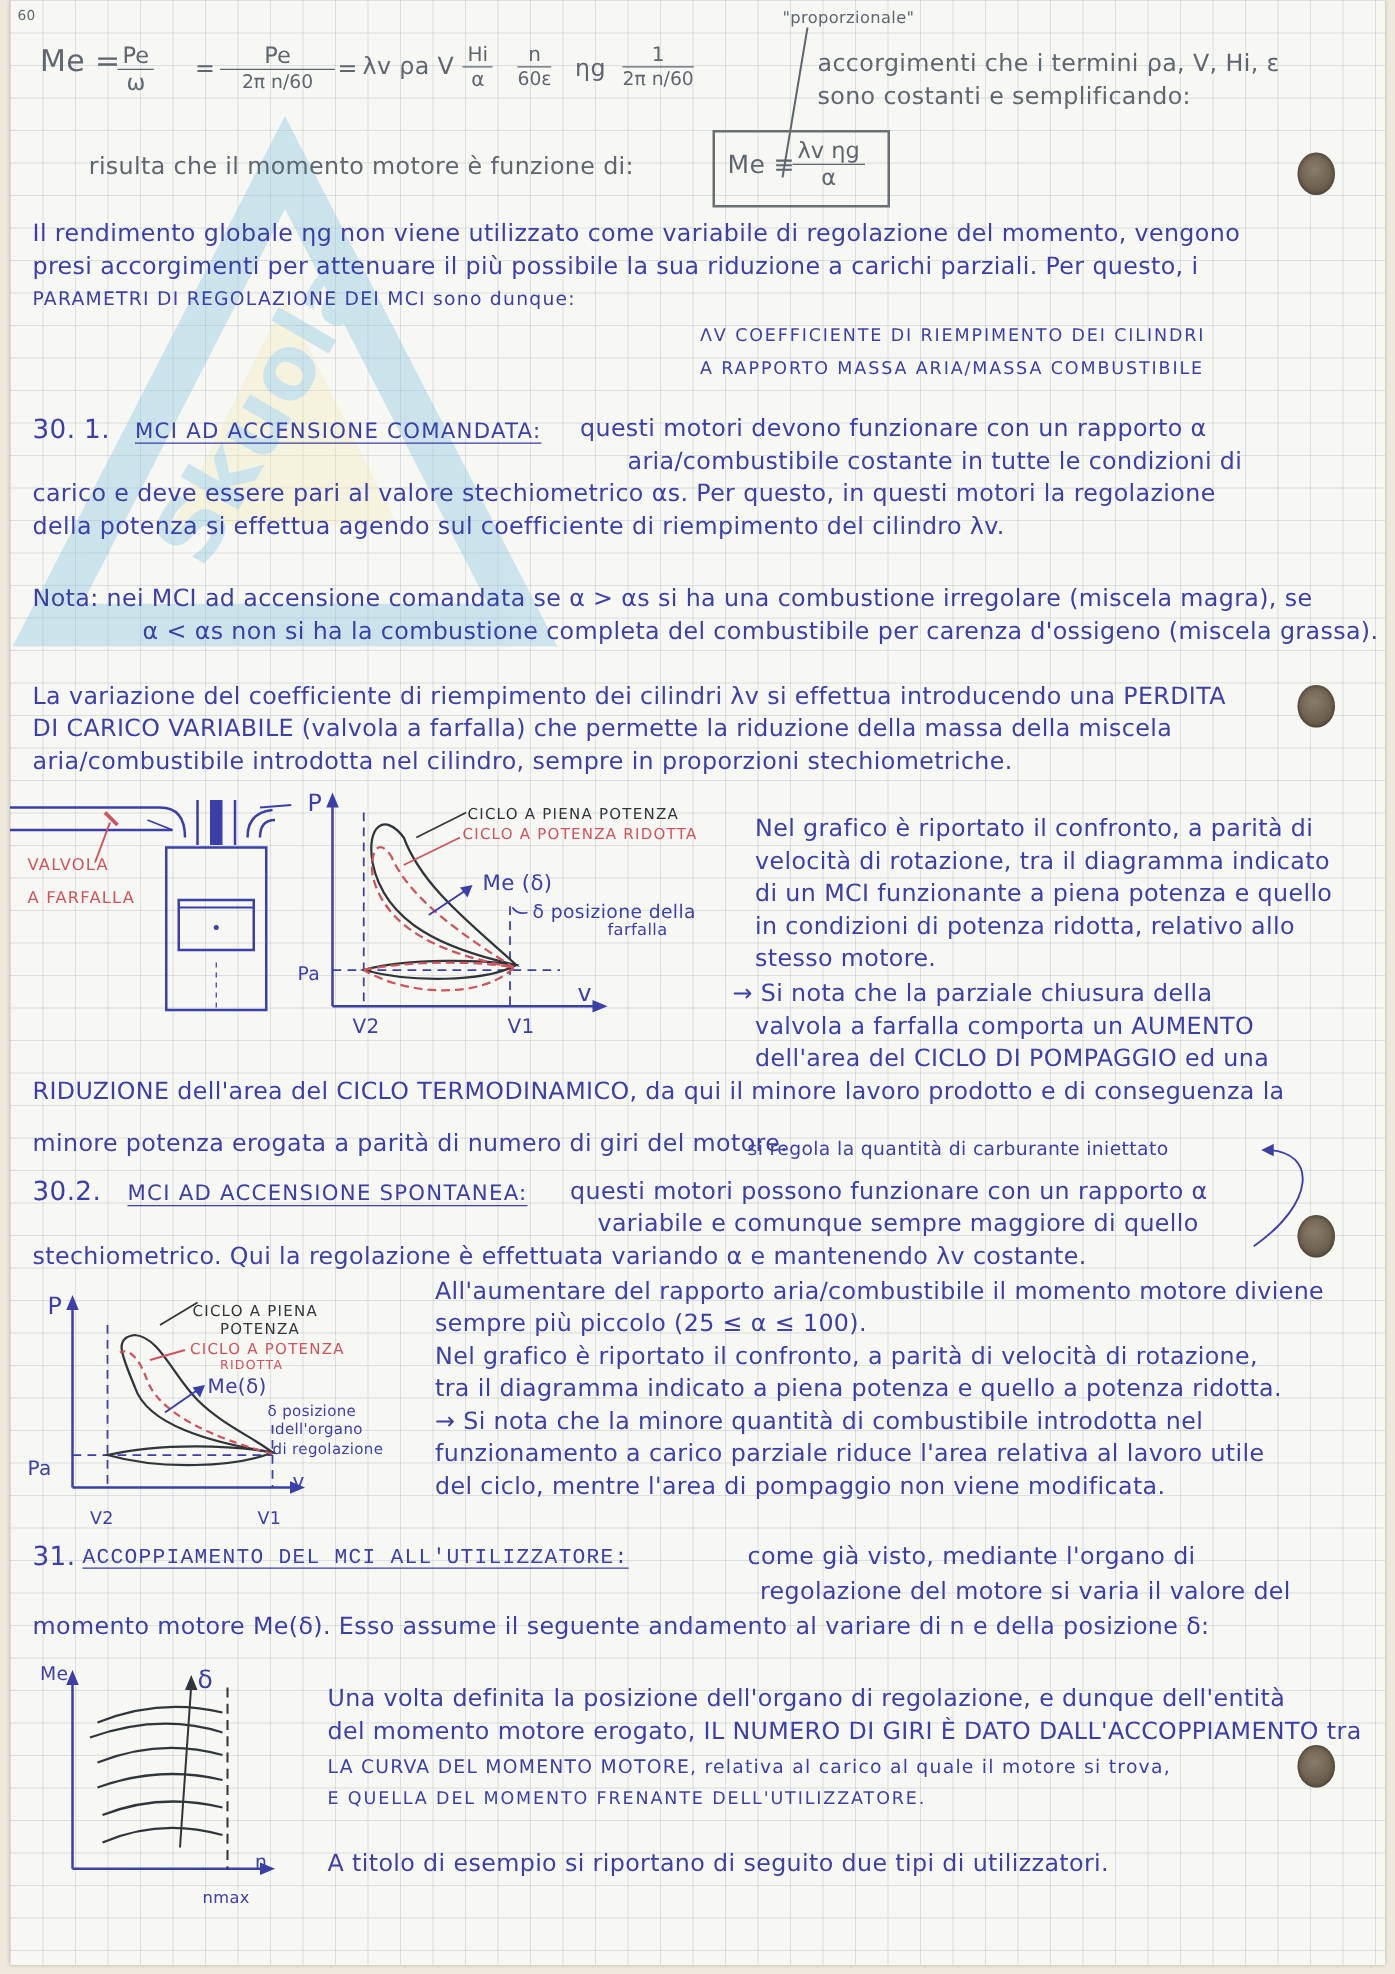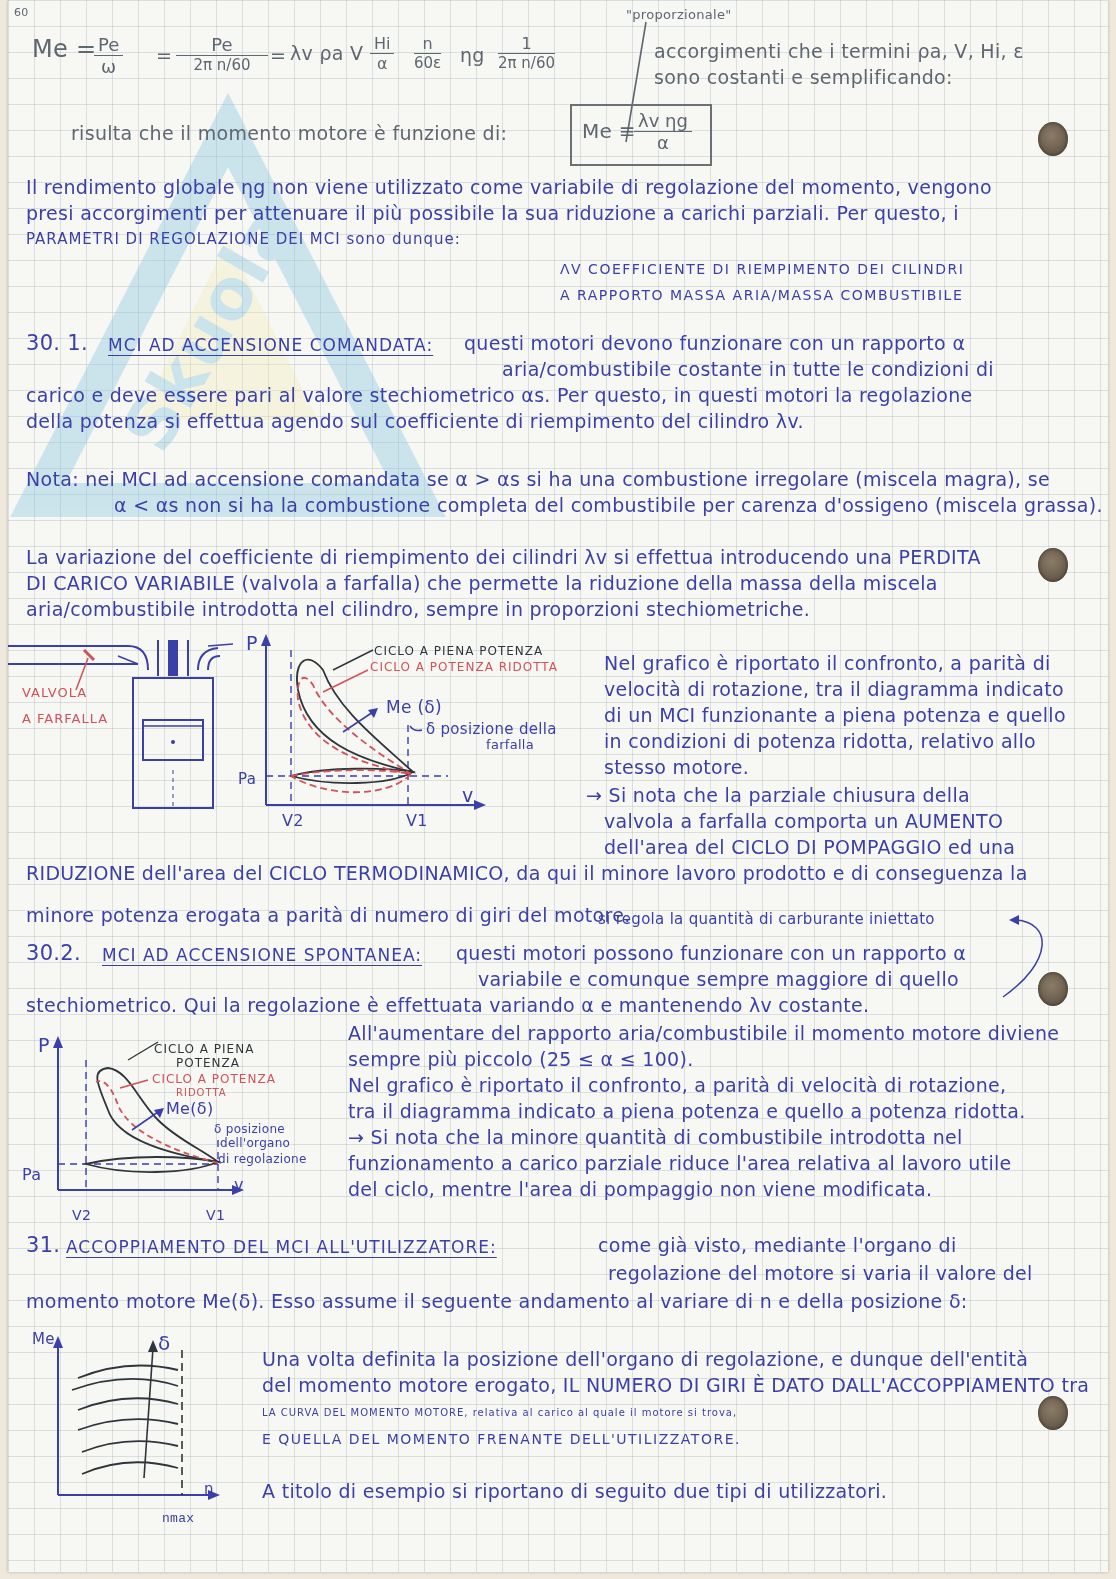--- a/index.html
+++ b/index.html
@@ -218,21 +218,21 @@
 
   <span class="t" style="left:340px;top:1022px;">All'aumentare del rapporto aria/combustibile il momento motore diviene</span>
   <span class="t" style="left:340px;top:1048px;">sempre più piccolo   (25 ≤ α ≤ 100).</span>
   <span class="t" style="left:340px;top:1074px;">Nel grafico è riportato il confronto, a parità di velocità di rotazione,</span>
   <span class="t" style="left:340px;top:1100px;">tra il diagramma indicato a piena potenza e quello a potenza ridotta.</span>
   <span class="t" style="left:340px;top:1126px;">→ Si nota che la minore quantità di combustibile introdotta nel</span>
   <span class="t" style="left:340px;top:1152px;">funzionamento a carico parziale riduce l'area relativa al lavoro utile</span>
   <span class="t" style="left:340px;top:1178px;">del ciclo, mentre l'area di pompaggio non viene modificata.</span>
 
   <span class="t" style="left:18px;top:1234px;font-size:21px;">31.</span>
-  <span class="t u" style="left:58px;top:1236px;font-size:17px;letter-spacing:1px;">ACCOPPIAMENTO DEL MCI ALL'UTILIZZATORE:</span>
+  <span class="t u" style="left:58px;top:1236px;font-size:17px;letter-spacing:1px;font-family:Liberation Mono, monospace;">ACCOPPIAMENTO DEL MCI ALL'UTILIZZATORE:</span>
   <span class="t" style="left:590px;top:1234px;">come già visto, mediante l'organo di</span>
   <span class="t" style="left:600px;top:1262px;">regolazione del motore si varia il valore del</span>
   <span class="t" style="left:18px;top:1290px;">momento motore Me(δ). Esso assume il seguente andamento al variare di n e della posizione δ:</span>
 
   <svg width="230" height="180" style="left:30px;top:1330px;">
     <line x1="20" y1="165" x2="20" y2="12" stroke="#3b3fa8" stroke-width="2"></line>
     <polygon points="20,6 15,18 25,18" fill="#3b3fa8"></polygon>
     <line x1="20" y1="165" x2="176" y2="165" stroke="#3b3fa8" stroke-width="2"></line>
     <polygon points="182,165 170,160 170,170" fill="#3b3fa8"></polygon>
     <line x1="144" y1="20" x2="144" y2="165" stroke="#2f353a" stroke-width="1.6" stroke-dasharray="8 5"></line>
@@ -241,20 +241,20 @@
     <path d="M40 80 Q 90 60 140 74" fill="none" stroke="#2f353a" stroke-width="1.8"></path>
     <path d="M40 100 Q 90 82 140 94" fill="none" stroke="#2f353a" stroke-width="1.8"></path>
     <path d="M44 122 Q 90 104 140 116" fill="none" stroke="#2f353a" stroke-width="1.8"></path>
     <path d="M44 144 Q 90 124 140 138" fill="none" stroke="#2f353a" stroke-width="1.8"></path>
     <line x1="106" y1="148" x2="115" y2="18" stroke="#2f353a" stroke-width="1.6"></line>
     <polygon points="115,10 110,22 120,22" fill="#2f353a"></polygon>
   </svg>
   <span class="t" style="left:24px;top:1328px;font-size:15px;">Me</span>
   <span class="t" style="left:150px;top:1332px;font-size:20px;">δ</span>
   <span class="t" style="left:196px;top:1478px;font-size:15px;">n</span>
-  <span class="t" style="left:154px;top:1508px;font-size:13px;font-family:Liberation Mono, monospace;">nmax</span>
+  <span class="t" style="left:154px;top:1508px;font-size:13px;">nmax</span>
 
   <span class="t" style="left:254px;top:1348px;">Una volta definita la posizione dell'organo di regolazione, e dunque dell'entità</span>
   <span class="t" style="left:254px;top:1374px;">del momento motore erogato, IL NUMERO DI GIRI È DATO DALL'ACCOPPIAMENTO tra</span>
-  <span class="t" style="left:254px;top:1402px;font-size:10px;letter-spacing:1px;">LA CURVA DEL MOMENTO MOTORE, relativa al carico al quale il motore si trova,</span>
+  <span class="t" style="left:254px;top:1402px;font-size:15px;letter-spacing:1px;">LA CURVA DEL MOMENTO MOTORE, relativa al carico al quale il motore si trova,</span>
   <span class="t caps" style="left:254px;top:1428px;">E QUELLA DEL MOMENTO FRENANTE DELL'UTILIZZATORE.</span>
   <span class="t" style="left:254px;top:1480px;">A titolo di esempio si riportano di seguito due tipi di utilizzatori.</span>
 </div>
 
 </body></html>

